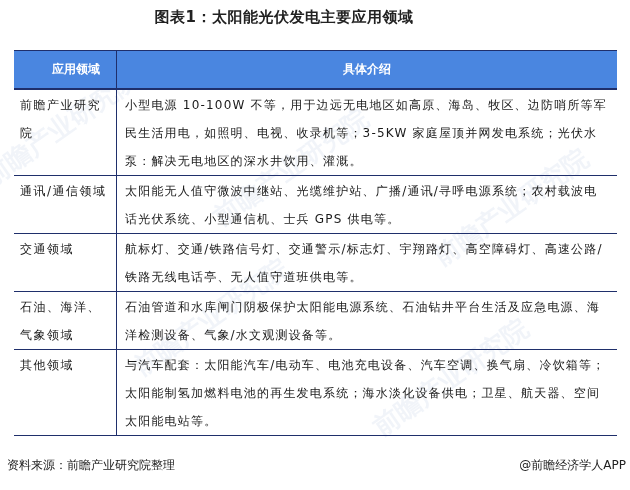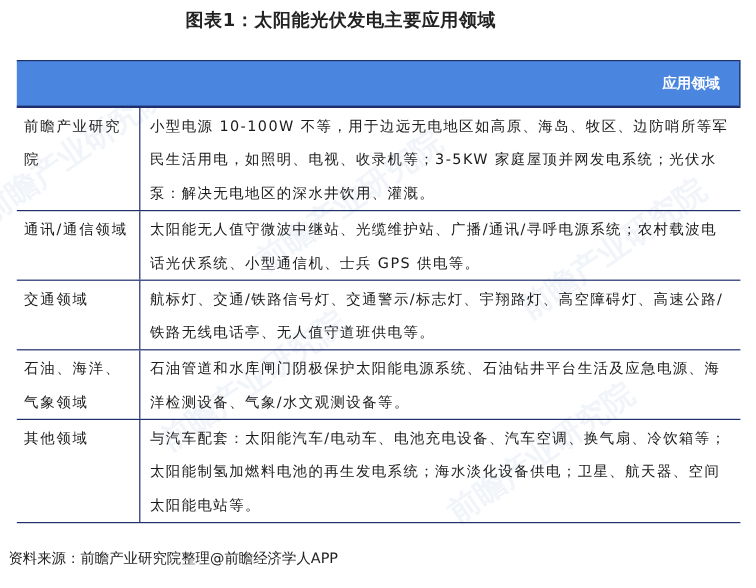--- a/index.html
+++ b/index.html
@@ -76,20 +76,21 @@
     padding: 1px 8px 0 8px;
     box-sizing: border-box;
     letter-spacing: 1.2px;
   }
   .footer {
     position: absolute;
     top: 457px;
     left: 7px;
     right: 4px;
     display: flex;
+    justify-content: space-between;
     font-size: 12px;
     color: #222;
   }
   .watermark {
     position: absolute;
     color: rgba(120, 150, 200, 0.10);
     font-size: 26px;
     font-weight: bold;
     transform: rotate(-35deg);
     pointer-events: none;
@@ -103,20 +104,21 @@
 <div class="watermark" style="left:200px; top:150px;">前瞻产业研究院</div>
 <div class="watermark" style="left:420px; top:190px;">前瞻产业研究院</div>
 <div class="watermark" style="left:120px; top:300px;">前瞻产业研究院</div>
 <div class="watermark" style="left:360px; top:360px;">前瞻产业研究院</div>
 
 <div class="title">图表1：太阳能光伏发电主要应用领域</div>
 
 <div class="table">
   <div class="hdr">
     <div class="c1">应用领域</div>
+    <div class="c2">具体介绍</div>
   </div>
 
   <div class="row">
     <div class="c1">前瞻产业研究院</div>
     <div class="c2">小型电源 10-100W 不等，用于边远无电地区如高原、海岛、牧区、边防哨所等军民生活用电，如照明、电视、收录机等；3-5KW 家庭屋顶并网发电系统；光伏水泵：解决无电地区的深水井饮用、灌溉。</div>
   </div>
   <div class="row">
     <div class="c1">通讯/通信领域</div>
     <div class="c2">太阳能无人值守微波中继站、光缆维护站、广播/通讯/寻呼电源系统；农村载波电话光伏系统、小型通信机、士兵 GPS 供电等。</div>
   </div>

